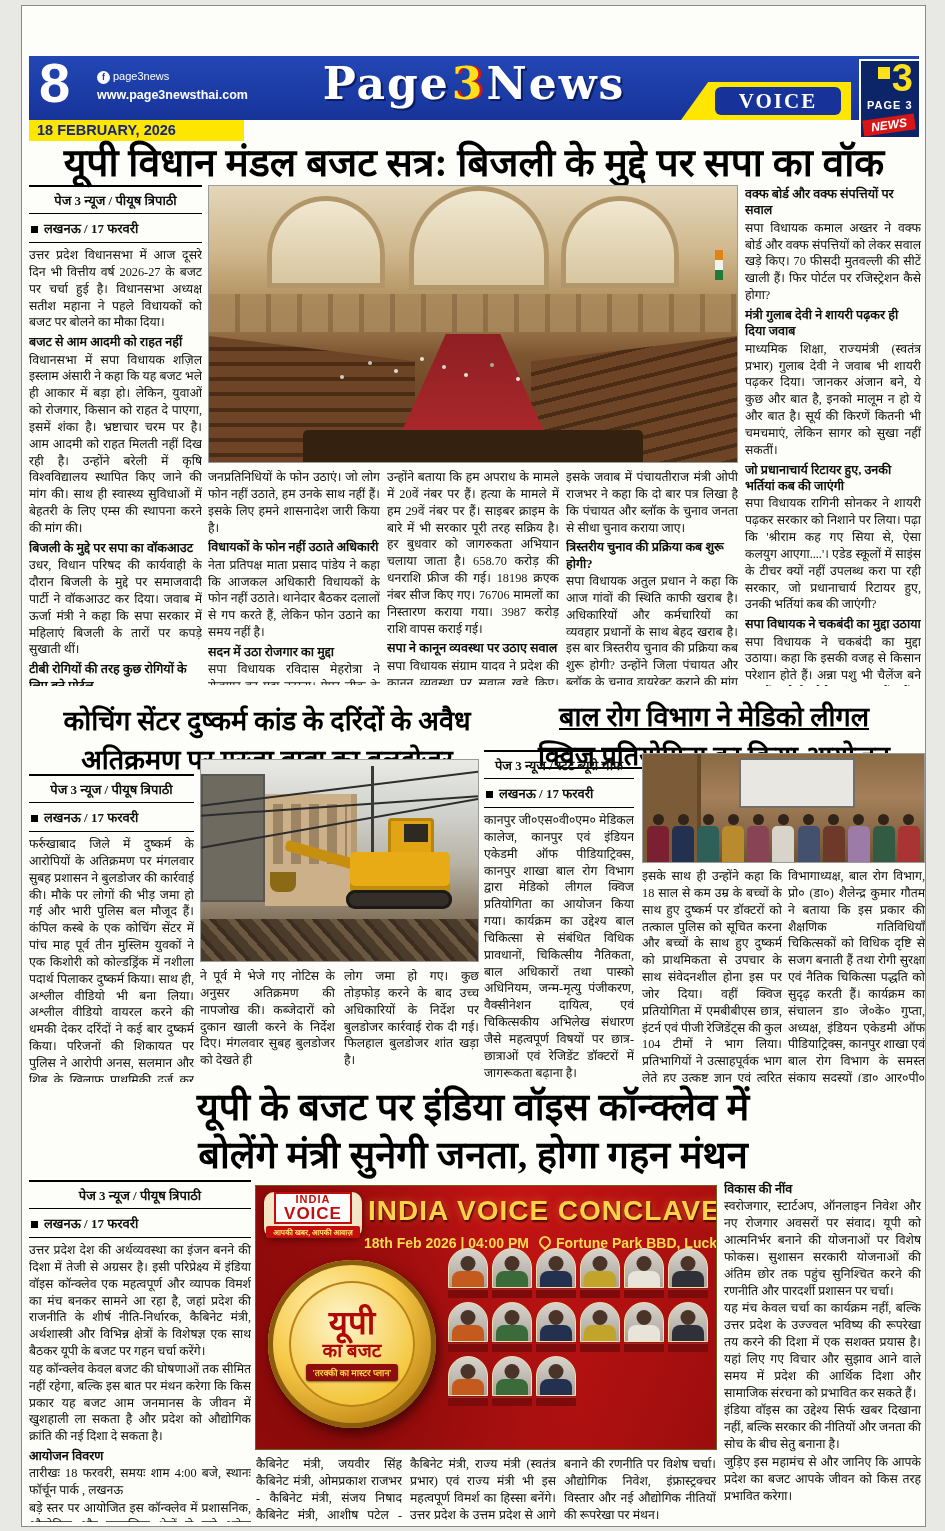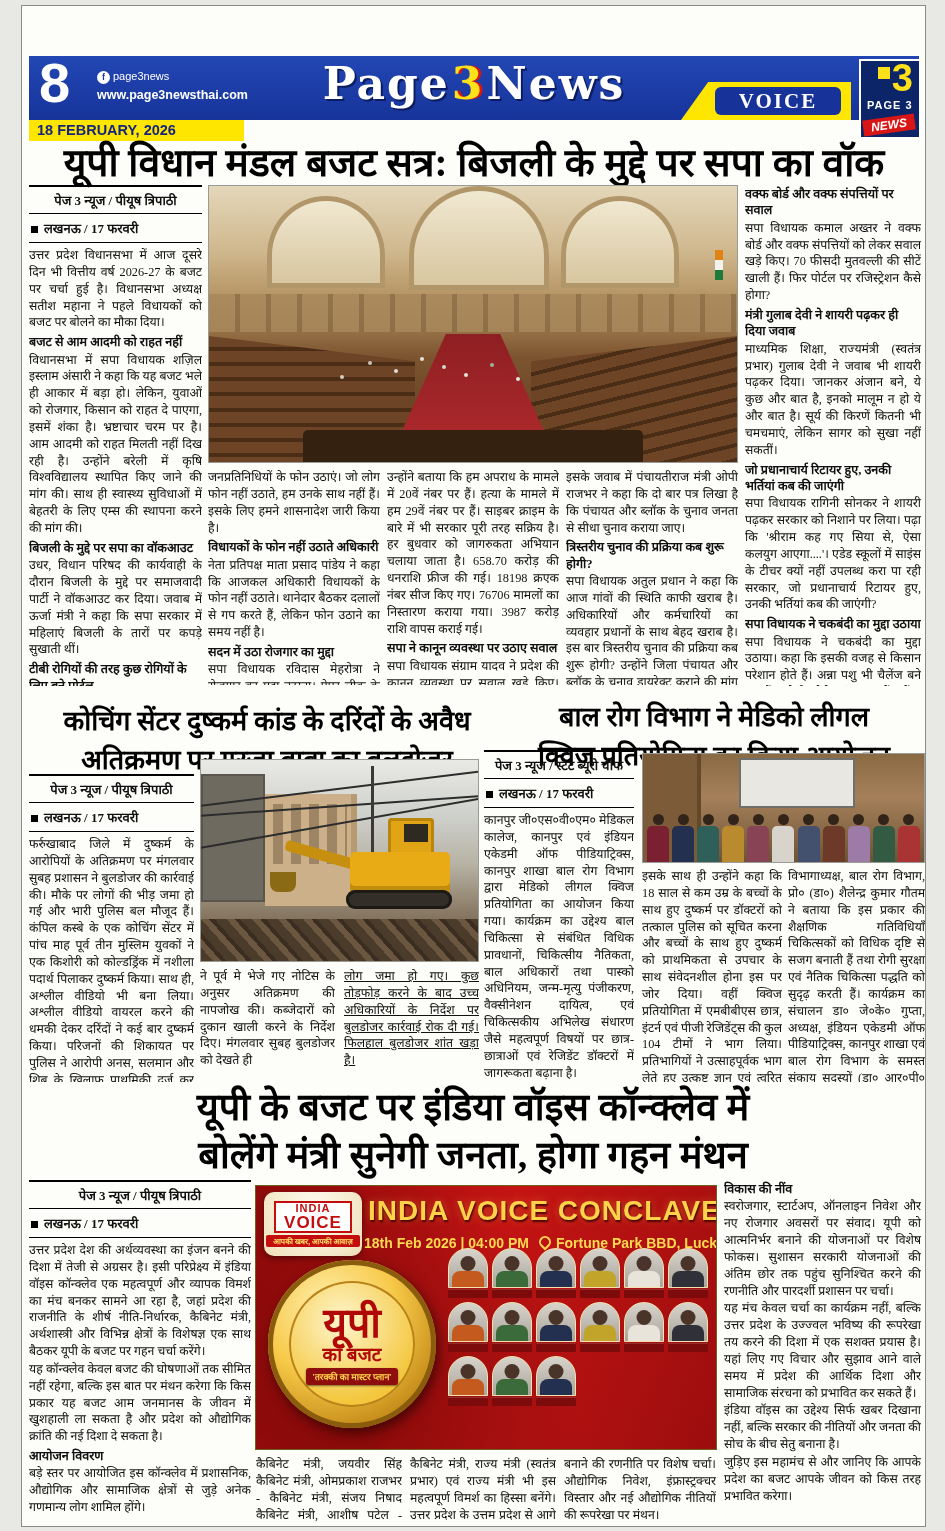--- a/index.html
+++ b/index.html
@@ -82,31 +82,31 @@
   .person:nth-child(4) .p-torso{background:#b98a2e;}
   .person:nth-child(5) .p-torso{background:#884455;}
   .person:nth-child(6) .p-torso{background:#d8d4cc;}
   .person:nth-child(7) .p-torso{background:#44516e;}
   .person:nth-child(8) .p-torso{background:#6d3a2a;}
   .person:nth-child(9) .p-torso{background:#9c7ca6;}
   .person:nth-child(10) .p-torso{background:#335a42;}
   .person:nth-child(11) .p-torso{background:#aa3333;}
   
   .banner{position:absolute;left:234px;top:1180px;width:460px;height:263px;background:radial-gradient(circle at 20% 80%,#7e0808 0%,transparent 55%),linear-gradient(115deg,#8f0a0a 0%,#c41414 45%,#9c0d0d 100%);overflow:hidden;box-shadow:0 0 0 1px #70601f;}
-  .iv-logo{position:absolute;left:8px;top:6px;width:98px;height:64px;background:radial-gradient(circle at 50% 30%,#fffdf2,#efdfb8);border-radius:10px;display:flex;flex-direction:column;align-items:center;justify-content:center;box-shadow:0 2px 6px rgba(0,0,0,.45);}
+  .iv-logo{position:absolute;left:8px;top:6px;width:98px;height:46px;background:radial-gradient(circle at 50% 30%,#fffdf2,#efdfb8);border-radius:10px;display:flex;flex-direction:column;align-items:center;justify-content:center;box-shadow:0 2px 6px rgba(0,0,0,.45);}
   .iv-lbox{background:#fff;border:2px solid #c40d0d;padding:0 8px;text-align:center;line-height:1;font-family:"Liberation Sans",sans-serif;}
   .iv-l1{color:#c40d0d;font-weight:900;font-size:11px;letter-spacing:1px;}
   .iv-l2{color:#c40d0d;font-weight:900;font-size:17px;letter-spacing:1px;}
   .iv-tag{background:#c40d0d;color:#ffe46a;font-size:7.5px;font-weight:bold;padding:1px 7px;margin-top:2px;border-radius:2px;white-space:nowrap;}
   .iv-title{position:absolute;left:112px;top:9px;width:344px;text-align:left;font-size:28px;font-weight:900;color:#ffd24a;font-family:"Liberation Sans",sans-serif;letter-spacing:1px;text-shadow:1px 2px 2px #4d0404,0 0 10px rgba(255,210,74,.35);white-space:nowrap;}
   .iv-details{position:absolute;left:108px;top:49px;width:352px;text-align:center;color:#ffd94e;font-size:14px;font-weight:bold;font-family:"Liberation Sans",sans-serif;white-space:nowrap;}
   .pin{display:inline-block;width:8px;height:8px;border:2px solid #ffd94e;border-radius:50% 50% 50% 0;transform:rotate(-45deg);margin:0 5px 0 10px;}
   .coin{position:absolute;left:12px;top:74px;width:168px;height:168px;border-radius:50%;background:radial-gradient(circle at 35% 28%,#ffefae 0%,#f7c948 42%,#c8901c 74%,#8f6410 100%);box-shadow:inset 0 0 0 5px #8a5c0e,3px 5px 12px rgba(0,0,0,.5);display:flex;flex-direction:column;align-items:center;justify-content:center;}
   .coin-inner{width:126px;height:126px;border-radius:50%;background:radial-gradient(circle at 42% 32%,#fff6cd,#f3c63c 72%);box-shadow:inset 0 0 0 2px #b9831a;display:flex;flex-direction:column;align-items:center;justify-content:center;text-align:center;}
-  .coin-t1{font-size:41px;font-weight:900;color:#b00707;line-height:1;}
+  .coin-t1{font-size:33px;font-weight:900;color:#b00707;line-height:1;}
   .coin-t2{font-size:19px;font-weight:900;color:#b00707;line-height:1.15;}
   .coin-ribbon{margin-top:3px;background:#8e0d0d;color:#ffd24a;font-size:9px;font-weight:bold;padding:2px 6px;border-radius:3px;white-space:nowrap;box-shadow:0 1px 2px rgba(0,0,0,.5);}
   .pt-grid{position:absolute;left:192px;top:62px;width:262px;display:flex;flex-wrap:wrap;gap:4px;}
   .pt{width:40px;}
   .pt-img{height:40px;border-radius:20px 20px 0 0;background:linear-gradient(180deg,#d8d4cc,#a9a49a);border:1px solid #f3e2b0;position:relative;overflow:hidden;box-sizing:border-box;}
   .pt-head{position:absolute;left:50%;top:7px;transform:translateX(-50%);width:15px;height:15px;border-radius:50%;background:#4a342a;}
   .pt-sh{position:absolute;left:3px;right:3px;bottom:0;height:16px;border-radius:8px 8px 0 0;background:#6b4a3a;}
   .pt:nth-child(6n+1) .pt-sh{background:#c45a1e;}
   .pt:nth-child(6n+2) .pt-sh{background:#3b6b3a;}
   .pt:nth-child(6n+3) .pt-sh{background:#23304f;}
@@ -233,27 +233,27 @@
       <div class="bz-cab"></div>
       <div class="bz-cabwin"></div>
       <div class="bz-body"></div>
       <div class="bz-track"></div>
       <div class="bz-rubble"></div>
     </div>
 
     <div class="col" style="left:178px;top:962px;width:135px;height:112px;">
         <p class="ap bd">ने पूर्व मे भेजे गए नोटिस के अनुसर अतिक्रमण की नापजोख की। कब्जेदारों को दुकान खाली करने के निर्देश दिए। मंगलवार सुबह बुलडोजर को देखते ही</p>
       </div>
-    <div class="col" style="left:322px;top:962px;width:135px;height:112px;text-decoration:underline;">
+    <div class="col" style="left:322px;top:962px;width:135px;height:112px;">
         <p class="ap bd">लोग जमा हो गए। कुछ तोड़फोड़ करने के बाद उच्च अधिकारियों के निर्देश पर बुलडोजर कार्रवाई रोक दी गई। फिलहाल बुलडोजर शांत खड़ा है।</p>
       </div>
   </section>
 
   <section>
-    <h2 class="hl2" style="left:460px;top:680px;width:440px;">
+    <h2 class="hl2" style="left:460px;top:680px;width:440px;text-decoration:underline;">
       <span>बाल रोग विभाग ने मेडिको लीगल</span><br><span>क्विज प्रतियोगिता का किया आयोजन</span>
     </h2>
     <div class="col" style="left:462px;top:742px;width:150px;height:334px;">
       <div class="byblock">
         <div class="byrule"></div>
         <div class="byline">पेज 3 न्यूज /  स्टेट ब्यूरो चीफ</div>
         <div class="byrule thin"></div>
         <div class="dateline"><span class="sq"></span><span>लखनऊ  / 17   फरवरी</span></div>
         <div class="byrule thin"></div>
       </div>
@@ -331,20 +331,21 @@
         <div class="byrule"></div>
         <div class="byline">पेज 3 न्यूज /  पीयूष त्रिपाठी</div>
         <div class="byrule thin"></div>
         <div class="dateline"><span class="sq"></span><span>लखनऊ  /  17   फरवरी</span></div>
         <div class="byrule thin"></div>
       </div>
       <div>
           <p class="ap bd">उत्तर प्रदेश देश की अर्थव्यवस्था का इंजन बनने की दिशा में तेजी से अग्रसर है। इसी परिप्रेक्ष्य में इंडिया वॉइस कॉन्क्लेव एक महत्वपूर्ण और व्यापक विमर्श का मंच बनकर सामने आ रहा है, जहां प्रदेश की राजनीति के शीर्ष नीति-निर्धारक, कैबिनेट मंत्री, अर्थशास्त्री और विभिन्न क्षेत्रों के विशेषज्ञ एक साथ बैठकर यूपी के बजट पर गहन चर्चा करेंगे।</p>
           <p class="ap bd">यह कॉन्क्लेव केवल बजट की घोषणाओं तक सीमित नहीं रहेगा, बल्कि इस बात पर मंथन करेगा कि किस प्रकार यह बजट आम जनमानस के जीवन में खुशहाली ला सकता है और प्रदेश को औद्योगिक क्रांति की नई दिशा दे सकता है।</p>
           <p class="ap sub">आयोजन विवरण</p>
+          <p class="ap bd">तारीखः 18 फरवरी, समयः शाम 4:00 बजे, स्थानः फॉर्चून पार्क , लखनऊ</p>
           <p class="ap bd">बड़े स्तर पर आयोजित इस कॉन्क्लेव में प्रशासनिक, औद्योगिक और सामाजिक क्षेत्रों से जुड़े अनेक गणमान्य लोग शामिल होंगे।</p>
         </div>
     </div>
 
     <div class="banner">
       <div class="iv-logo">
         <div class="iv-lbox">
           <div class="iv-l1">INDIA</div>
           <div class="iv-l2">VOICE</div>
         </div>

